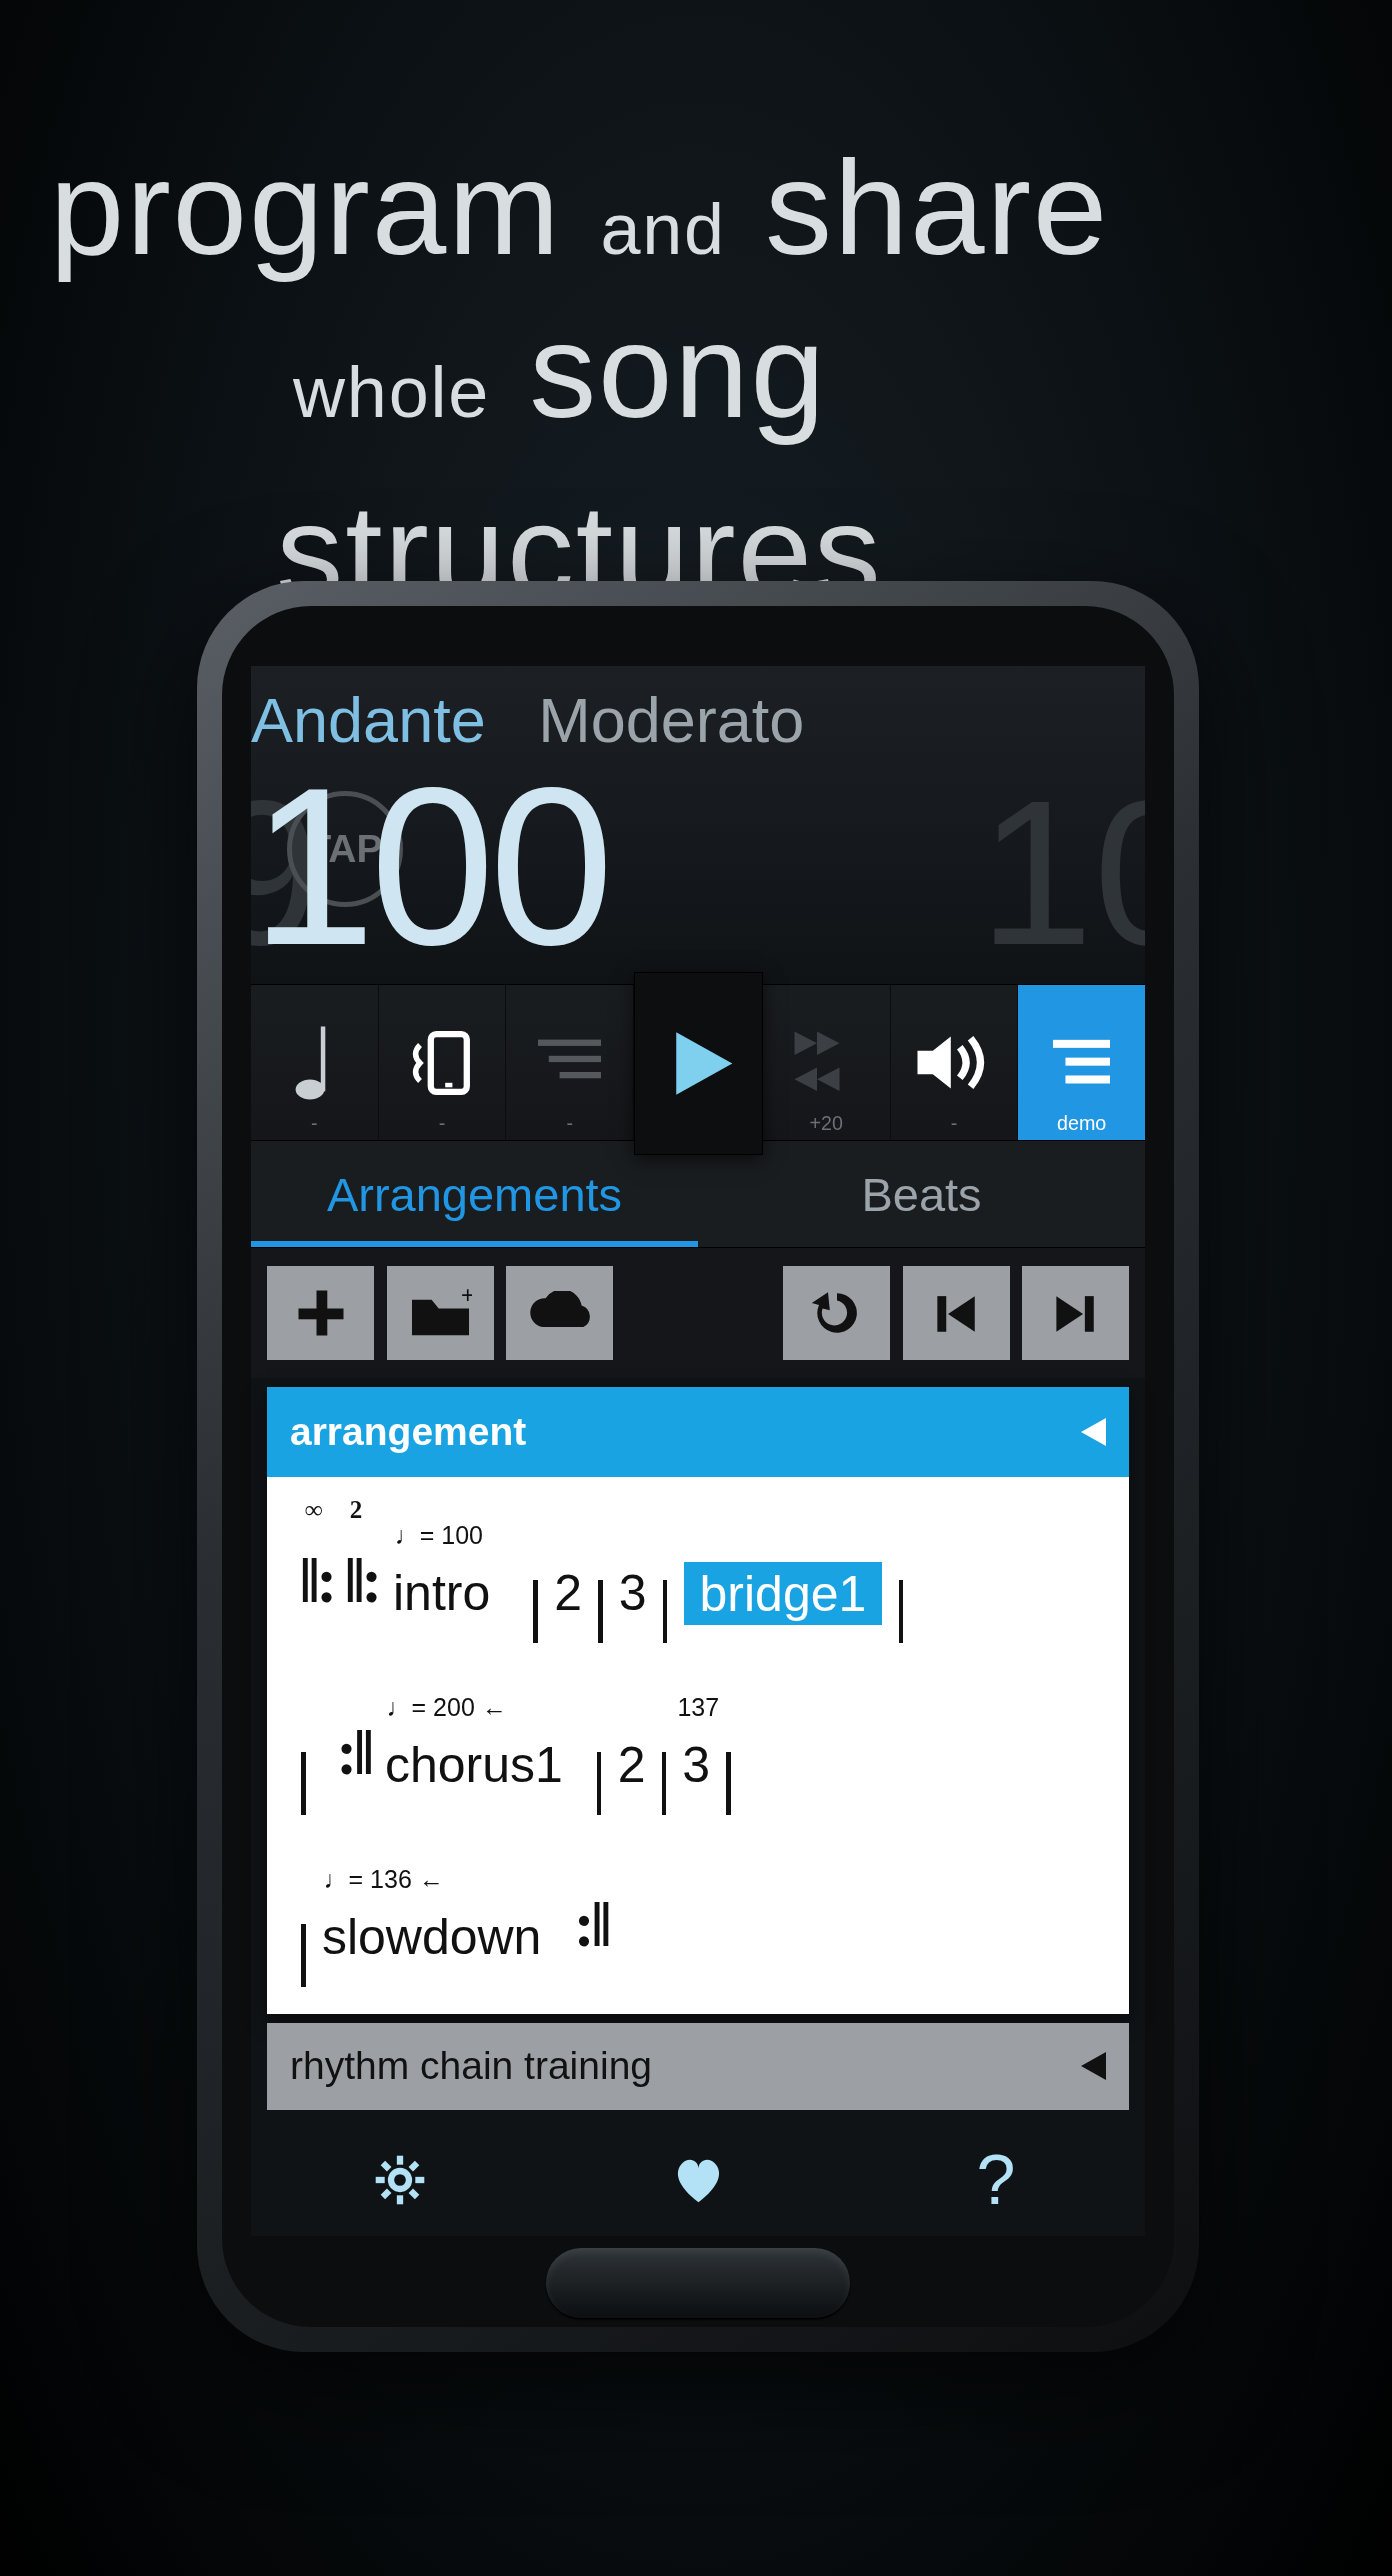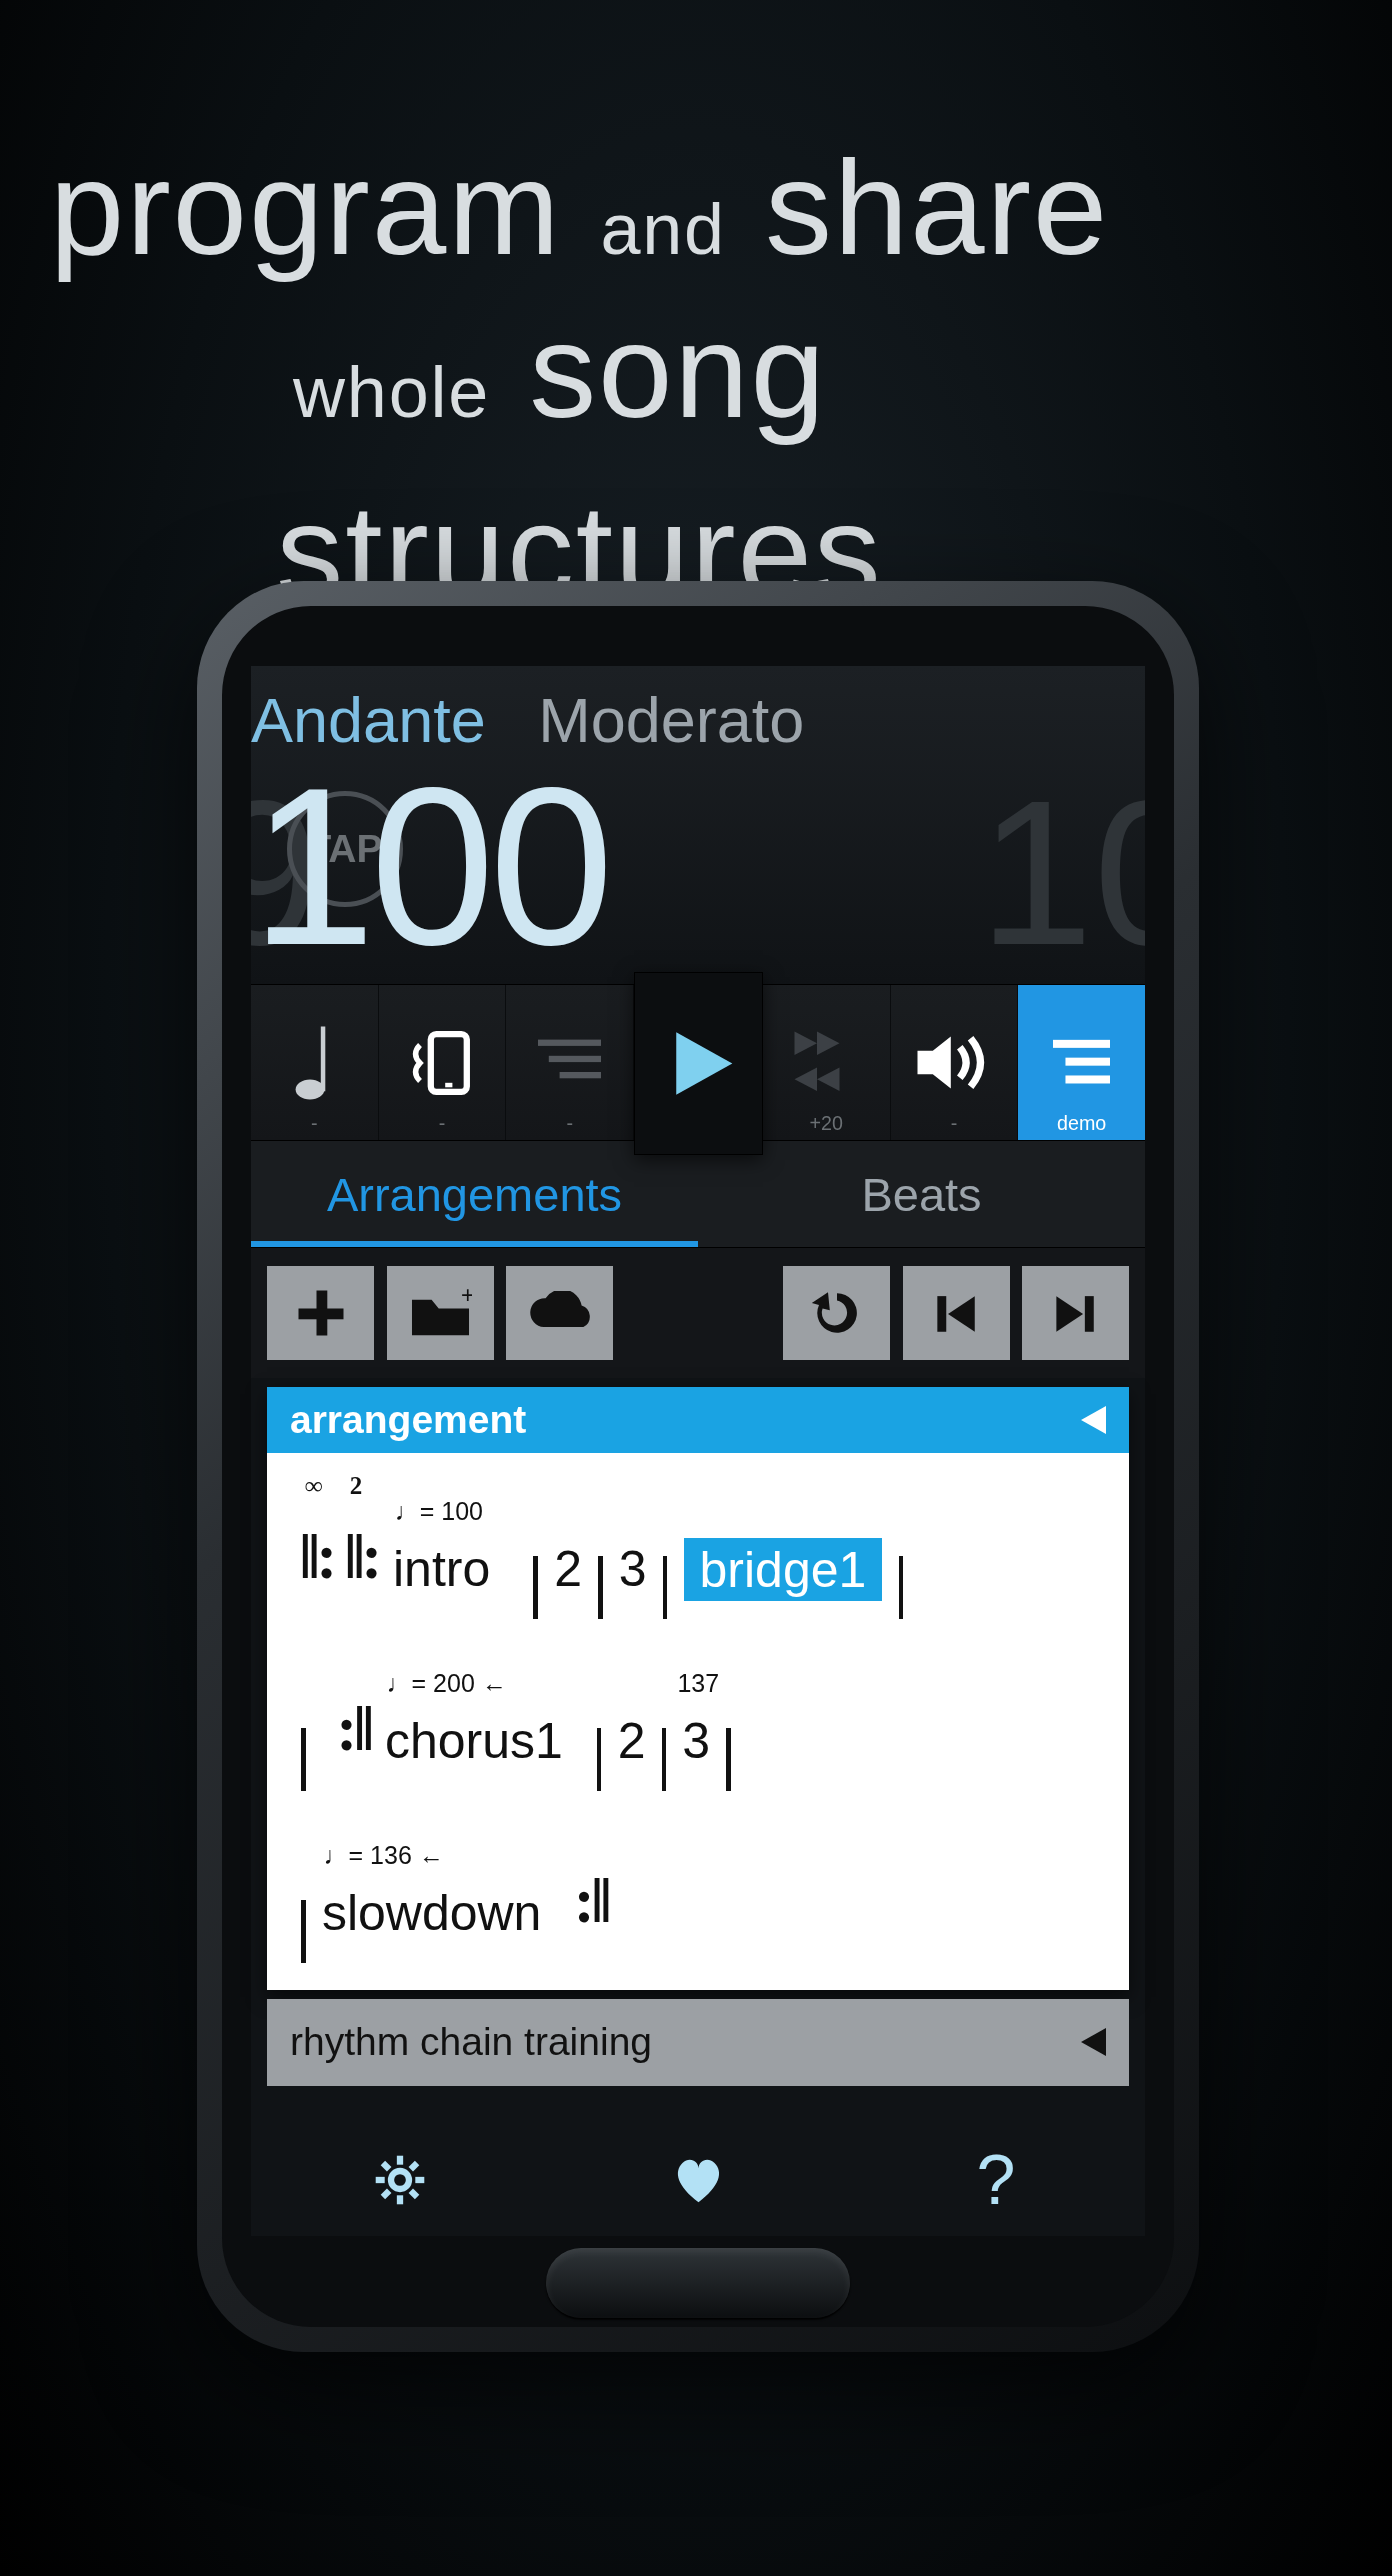--- a/index.html
+++ b/index.html
@@ -122,21 +122,21 @@
   }
   .tool-spacer { flex: 1; }
 
   
   .card {
     margin: 9px 16px; background: #fff;
     box-shadow: 0 7.2px 18px rgba(0,0,0,.5);
   }
   .card-head {
     background: #1aa3e3; color: #fff; font-size: 39px; font-weight: 600;
-    padding: 11px 23px; display: flex; justify-content: space-between; align-items: center;
+    padding: 23px 23px; display: flex; justify-content: space-between; align-items: center;
   }
   .card-head .tri { width: 0; height: 0; border-top: 14.3px solid transparent; border-bottom: 14.3px solid transparent; border-right: 25px solid #fff; }
   .nota {
     padding: 16px 27px 27px 27px;
     font-size: 50px; color: #111; line-height: 1.95;
     font-family: Helvetica, Arial, sans-serif;
   }
   .nota .row { display: flex; align-items: flex-end; flex-wrap: wrap; gap: 0; }
   .nota .seg { position: relative; padding: 0 9px; }
   .nota .sup { position: absolute; top: -34px; left: 10.7px; font-size: 25px; color: #111; white-space: nowrap; }

